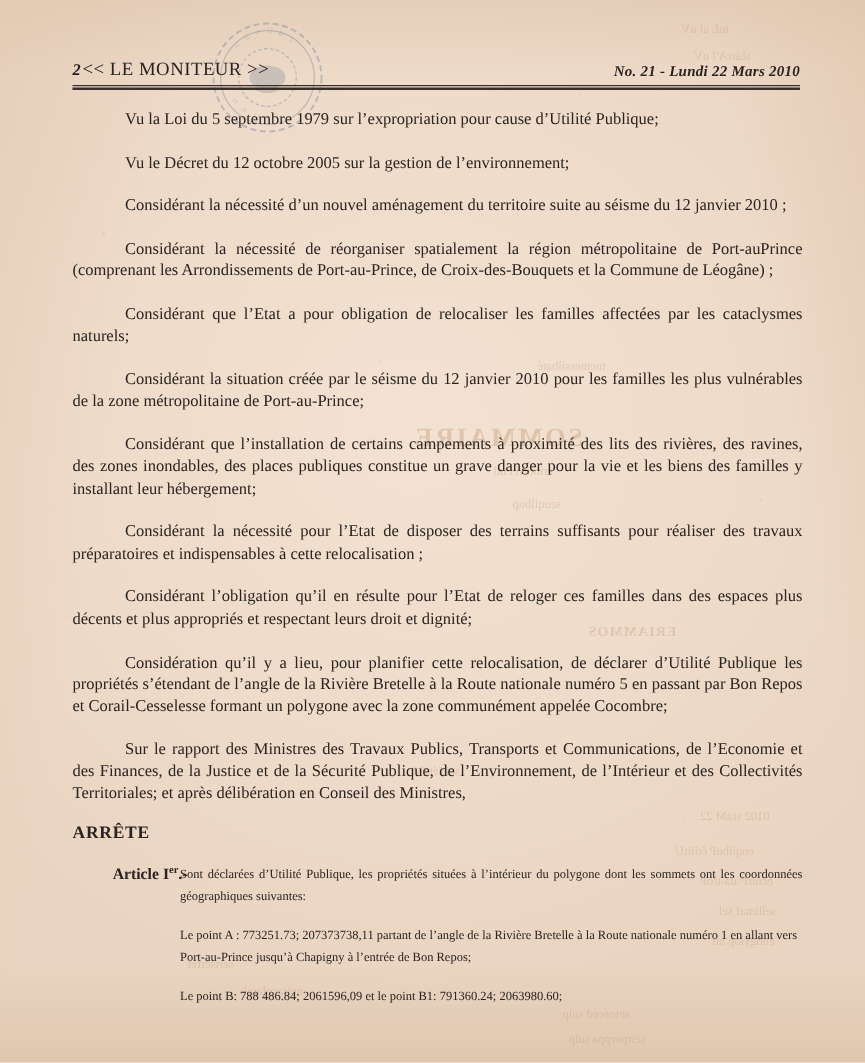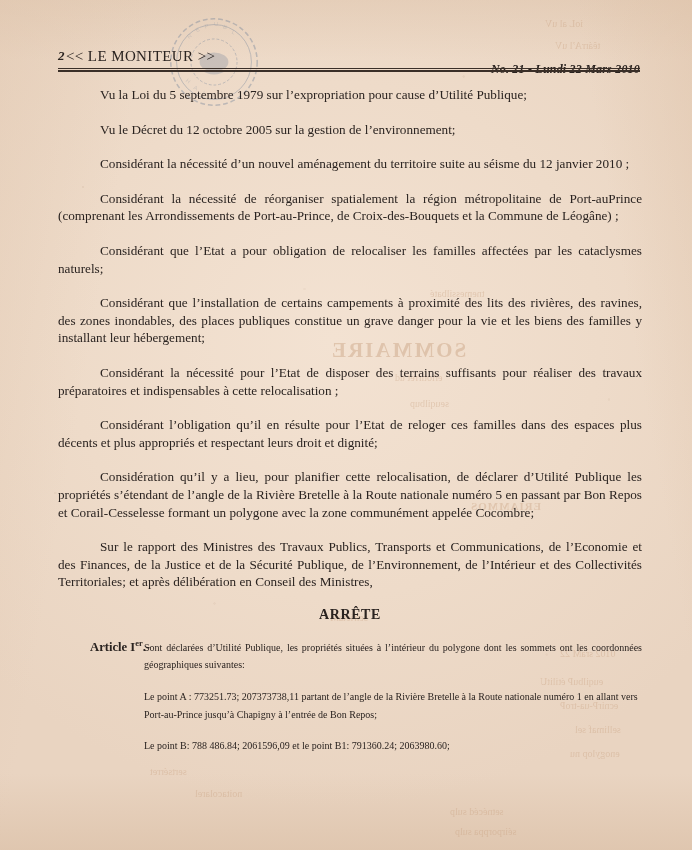--- a/index.html
+++ b/index.html
@@ -122,21 +122,21 @@
   #masthead {
     position: absolute;
     left: 0; right: 0; top: 0;
     text-align: left;
     font-size: 15px;
     letter-spacing: .4px;
     padding-left: 8px;
   }
   #issue-line {
     position: absolute;
-    right: 0; top: 14px;
+    right: 0; top: 2px;
     font-size: 12px;
     font-style: italic;
     font-weight: bold;
     letter-spacing: .2px;
   }
   #rule {
     position: absolute;
     left: 58px; top: 68px;
     width: 582px;
     height: 4px;
@@ -159,21 +159,21 @@
     font-size: 13.2px;
     line-height: 17.6px;
     text-align: justify;
     text-indent: 42px;
     hyphens: none;
   }
   p.para.tight { margin-bottom: 15px; }
 
   #arrete {
     margin: 16px 0 16px 0;
-    text-align: center;
+    text-align: left;
     font-size: 14px;
     font-weight: bold;
     letter-spacing: .6px;
   }
 
   
   #article-block {
     position: relative;
     margin-top: 2px;
   }
@@ -266,20 +266,21 @@
     <i class="r1"></i>
       <i class="r2"></i>
   </div>
 
   <div id="body">
     <p class="para">Vu la Loi du 5 septembre 1979 sur l’expropriation pour cause d’Utilité Publique;</p>
     <p class="para">Vu le Décret du 12 octobre 2005 sur la gestion de l’environnement;</p>
     <p class="para">Considérant la nécessité d’un nouvel aménagement du territoire suite au séisme du 12 janvier 2010 ;</p>
     <p class="para">Considérant la nécessité de réorganiser spatialement la région métropolitaine de Port-auPrince (comprenant les Arrondissements de Port-au-Prince, de Croix-des-Bouquets et la Commune de Léogâne) ;</p>
     <p class="para">Considérant que l’Etat a pour obligation de relocaliser les familles affectées par les cataclysmes naturels;</p>
+    <p class="para">Considérant la situation créée par le séisme du 12 janvier 2010 pour les familles les plus vulnérables de la zone métropolitaine de Port-au-Prince;</p>
     <p class="para">Considérant que l’installation de certains campements à proximité des lits des rivières, des ravines, des zones inondables, des places publiques constitue un grave danger pour la vie et les biens des familles y installant leur hébergement;</p>
     <p class="para">Considérant la nécessité pour l’Etat de disposer des terrains suffisants pour réaliser des travaux préparatoires et indispensables à cette relocalisation ;</p>
     <p class="para">Considérant l’obligation qu’il en résulte pour l’Etat de reloger ces familles dans des espaces plus décents et plus appropriés et respectant leurs droit et dignité;</p>
     <p class="para">Considération qu’il y a lieu, pour planifier cette relocalisation, de déclarer d’Utilité Publique les propriétés s’étendant de l’angle de la Rivière Bretelle à la Route nationale numéro 5 en passant par Bon Repos et Corail-Cesselesse formant un polygone avec la zone communément appelée Cocombre;</p>
     <p class="para tight">Sur le rapport des Ministres des Travaux Publics, Transports et Communications, de l’Economie et des Finances, de la Justice et de la Sécurité Publique, de l’Environnement, de l’Intérieur et des Collectivités Territoriales; et après délibération en Conseil des Ministres,</p>
 
     <div id="arrete">ARRÊTE</div>
 
     <div id="article-block">
       <div id="article-label"><span>Article I</span><sup>er</sup><span>.-</span></div>

